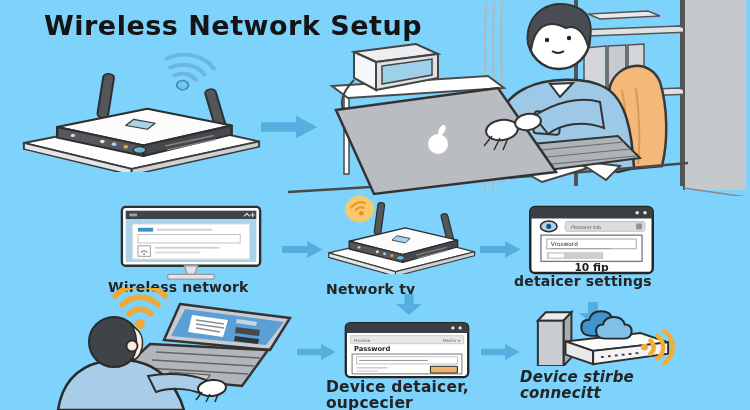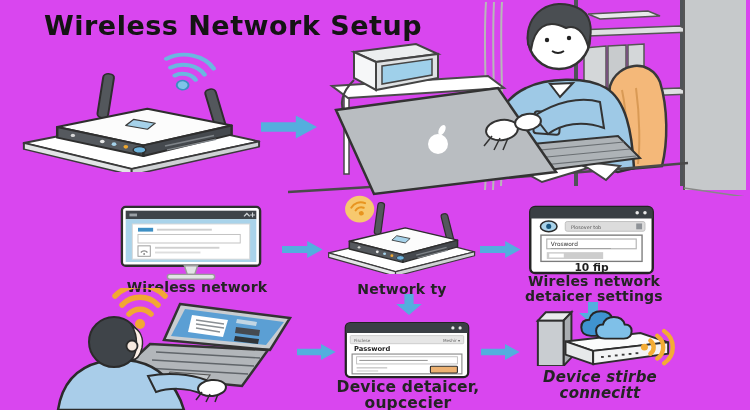--- a/index.html
+++ b/index.html
@@ -1,21 +1,21 @@
 <!DOCTYPE html>
 <html><head>
 <meta charset="utf-8">
 <style>
   html,body{margin:0;padding:0;background:#fff;}
-  .stage{position:relative;width:750px;height:410px;background:#d946ef;overflow:hidden;
+  .stage{position:relative;width:750px;height:410px;background:#7dd3fc;overflow:hidden;
          font-family:"DejaVu Sans","Liberation Sans",sans-serif;}
   .abs{position:absolute;}
   .title{position:absolute;left:44px;top:10px;margin:0;font-size:27px;font-weight:800;
          color:#141414;letter-spacing:.5px;}
-  .label{position:absolute;font-weight:700;color:#242424;text-align:center;letter-spacing:.2px;}
+  .label{position:absolute;font-weight:700;color:#242424;text-align:left;letter-spacing:.2px;}
   .lbl-14{font-size:14px;line-height:14.5px;}
   .lbl-15{font-size:15px;line-height:15.5px;font-style:italic;}
   .lbl-16{font-size:15.5px;line-height:16px;}
   svg{display:block;}
   .arrow{fill:#54aede;}
 </style>
 </head>
 <body>
 
 <div class="stage">
@@ -182,21 +182,20 @@
     <rect x="111" y="19" width="6" height="6" fill="#8e9297"></rect>
     <rect x="13" y="31" width="104" height="27" fill="#fff" stroke="#7c7c7c" stroke-width="1.4"></rect>
     <rect x="19" y="35" width="92" height="10" fill="#fff" stroke="#b4b4b4" stroke-width="1.2"></rect>
     <text x="23" y="42.5" font-size="6" fill="#2f2f2f" font-family="DejaVu Sans, sans-serif">Vrosword</text>
     <rect x="23" y="44.4" width="62" height="0.8" fill="#9a9a9a"></rect>
     <rect x="19" y="48.5" width="58" height="7" fill="#cdcdcd"></rect>
     <rect x="21.5" y="50" width="15" height="4" fill="#fff"></rect>
     <text x="65" y="68" font-size="11" font-weight="bold" fill="#1f1f1f" text-anchor="middle" font-family="DejaVu Sans, sans-serif">10 fip</text>
   </svg>
   <div class="label lbl-14" style="left:514px;top:274px;width:160px">
-    <div>Wireles network</div>
     <div>detaicer settings</div>
   </div>
 
   <svg class="abs" style="left:393px;top:294px" width="32" height="22" viewBox="0 0 32 24">
     <polygon class="arrow" points="11,0 21,0 21,11 30,11 16,23 2,11 11,11"></polygon>
   </svg>
 
   <svg class="abs" style="left:577px;top:302px" width="32" height="24" viewBox="0 0 32 24">
     <polygon class="arrow" points="11,0 21,0 21,11 30,11 16,23 2,11 11,11"></polygon>
   </svg>

